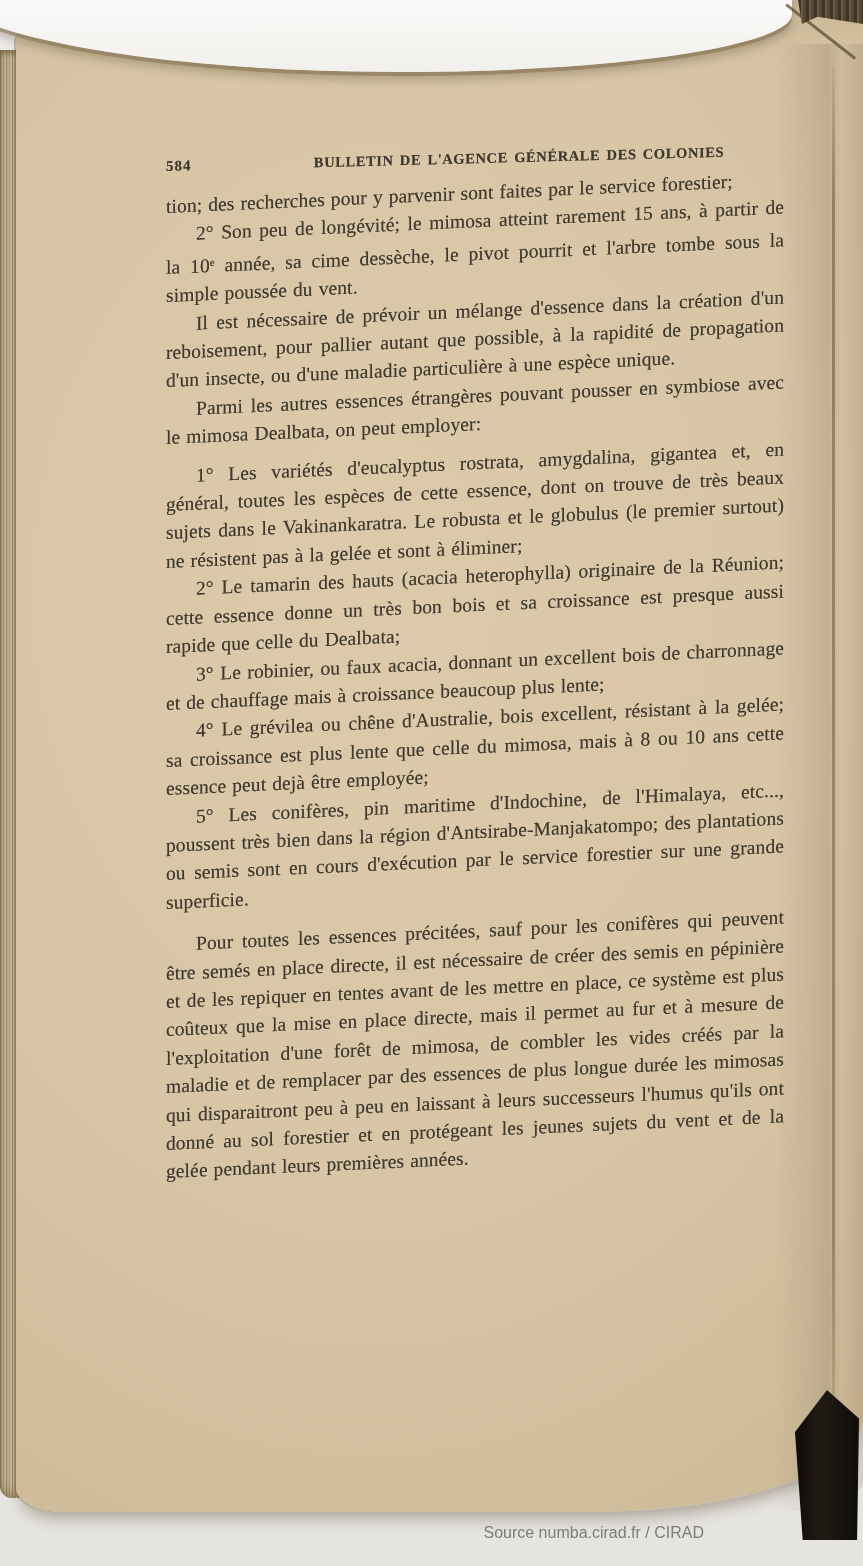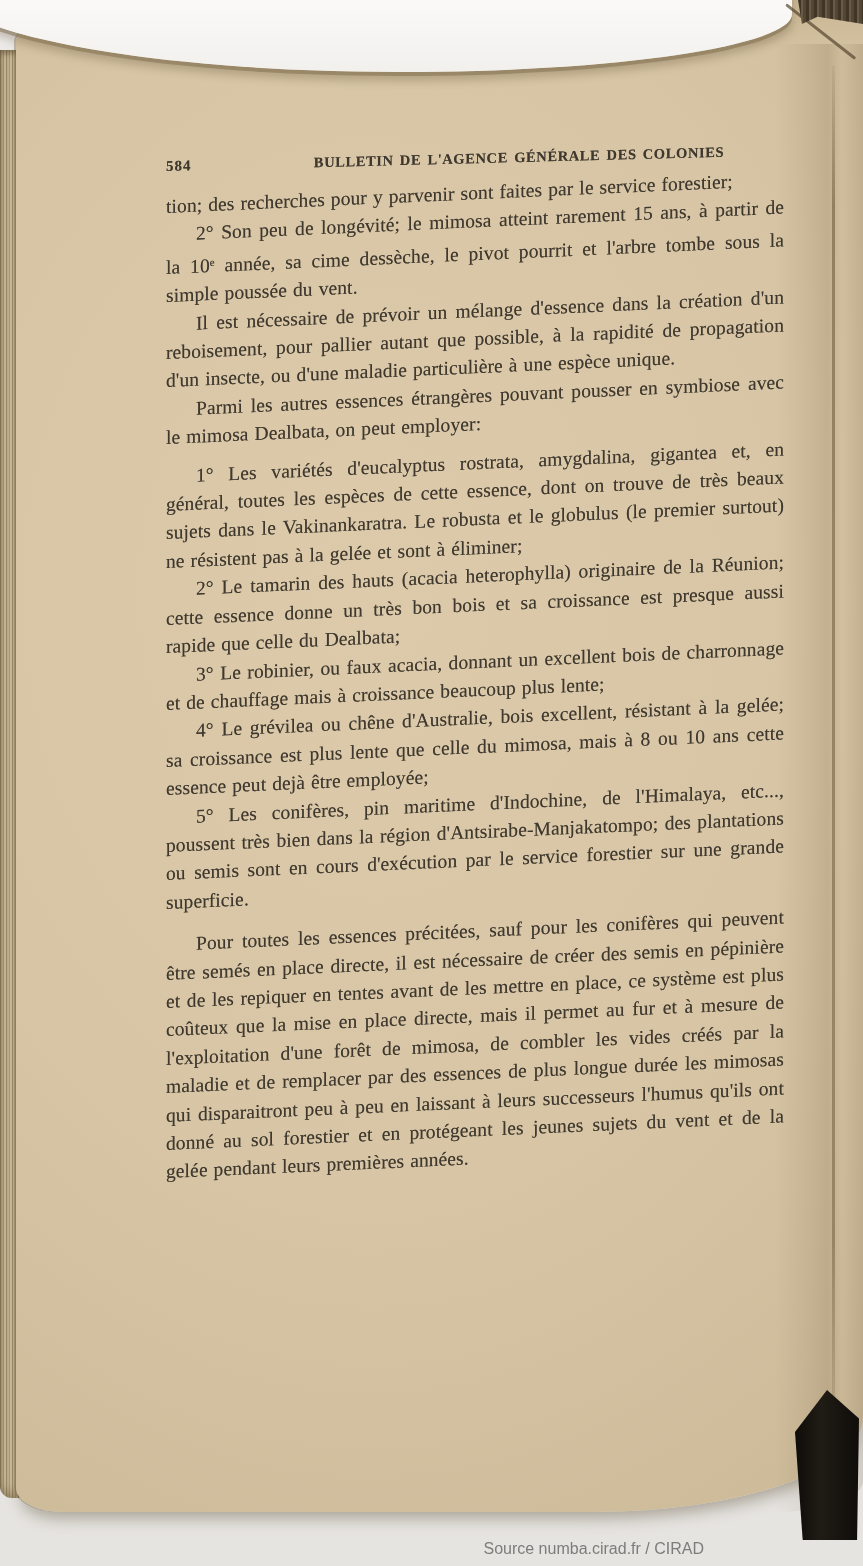--- a/index.html
+++ b/index.html
@@ -75,21 +75,21 @@
   .journal-title{flex:1;text-align:center;font-size:14.5px;font-weight:bold;
     letter-spacing:.6px;word-spacing:2px;white-space:nowrap;}
   .content p{margin:0;font-size:19.5px;line-height:28.4px;text-align:justify;
     letter-spacing:.1px;word-spacing:1px;}
   .content p.indent{text-indent:30px;}
   .gap-a{margin-top:10px !important;}
   .gap-b{margin-top:14px !important;}
   .sup{font-size:11px;vertical-align:6px;}
   
   .footer{
-    position:absolute;left:0;bottom:0;width:715px;height:34px;box-sizing:border-box;
+    position:absolute;left:0;bottom:16px;width:715px;height:34px;box-sizing:border-box;
     display:flex;align-items:center;justify-content:flex-end;padding-right:11px;
     font-family:"Liberation Sans",sans-serif;font-size:16px;color:#7d7c7a;z-index:10;
   }
 </style>
 </head>
 <body>
 
 <div class="scene">
 
   <div class="page-stack-left"></div>

